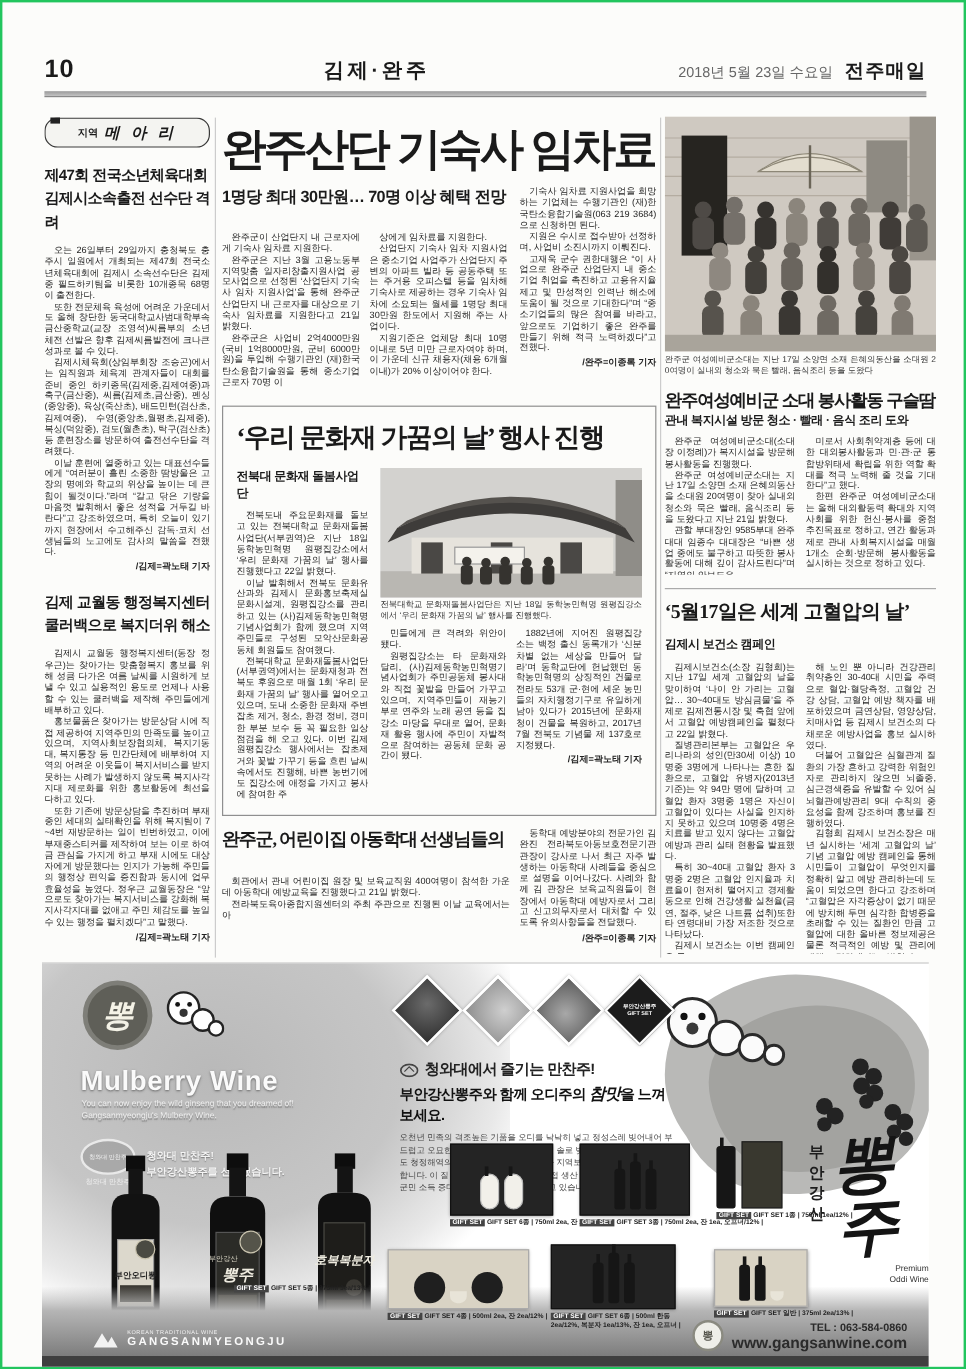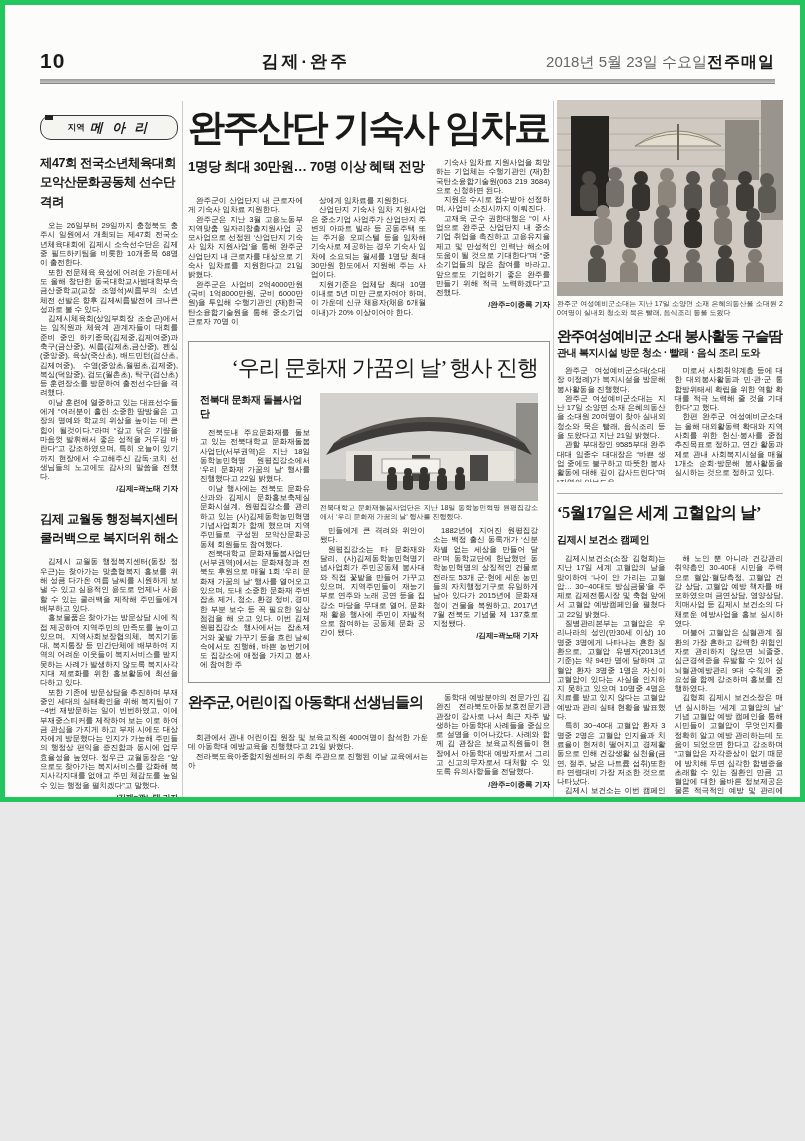--- a/index.html
+++ b/index.html
@@ -1,43 +1,43 @@
 <!DOCTYPE html>
 <html><head>
 <meta charset="utf-8">
 <style>
 *{margin:0;padding:0;box-sizing:border-box}
 html,body{background:#e8e8e8}
 body{font-family:"Liberation Sans","DejaVu Sans",sans-serif;color:#1a1a1a}
-.page{position:relative;width:805px;height:802px;background:#fcfcfa;margin:0 auto;overflow:hidden;border:5px solid #22c55e}
+.page{position:relative;width:805px;height:1141px;background:#fcfcfa;margin:0 auto;overflow:hidden;border:2px solid #22c55e}
 .abs{position:absolute}
 .jt{text-align:justify;word-break:break-all}
 .body-sm{font-size:7.6px;line-height:9.3px;color:#222}
 p.b{margin:0;text-indent:8px}
 .byline{display:block;text-align:right;margin-top:3px;font-weight:bold}
 .cols{display:flex}
 
 .pagenum{font-size:21px;font-weight:bold;letter-spacing:1px}
 .section-title{font-size:17px;font-weight:900;letter-spacing:3px;text-align:center}
-.dateline{font-size:15px;color:#666;}
+.dateline{font-size:12px;color:#666;margin-right:10px}
 .masthead{font-size:16px;font-weight:900;letter-spacing:1px}
 .head-rule{height:5px;background:linear-gradient(180deg,#9a9a9a,#c2c2c2);border-bottom:1px solid #888}
 
 .badge{position:relative;border:1.6px solid #3a3a3a;border-radius:11px;height:25px;display:flex;align-items:center;justify-content:center;gap:5px;margin-bottom:14px;background:#f4f4f1}
 .badge:before{content:"";position:absolute;left:4px;top:-4px;width:8px;height:8px;background:#222}
 .badge .small{font-size:8.5px;font-weight:bold}
 .badge .word{font-size:13px;font-weight:900;font-family:"Liberation Serif","DejaVu Serif",serif;letter-spacing:3px;font-style:italic}
 .ltitle{font-size:12.5px;font-weight:900;line-height:1.55;letter-spacing:-.5px;margin-bottom:9px}
 
 .main-head{font-size:37px;font-weight:900;letter-spacing:-2.5px;white-space:nowrap}
 .main-sub{font-size:13.5px;font-weight:900;letter-spacing:-.5px;margin-bottom:20px}
 .col-n{text-align:justify;word-break:break-all}
 
 .cbox{border:1px solid #8f8f8f;background:#fcfcfa;padding:9px 11px}
-.cbox h2{font-family:"Liberation Serif","DejaVu Serif",serif;font-size:22px;font-weight:400;text-align:right;letter-spacing:-1px;margin:2px 0 10px}
+.cbox h2{font-family:"Liberation Serif","DejaVu Serif",serif;font-size:22px;font-weight:700;text-align:left;letter-spacing:-1px;margin:2px 0 10px}
 .kicker{font-size:10px;font-weight:900;letter-spacing:-.3px;margin-bottom:7px}
 .caption{font-size:7px;line-height:8.6px;color:#333;margin-top:3px}
 
 .rhead{font-size:14.5px;font-weight:900;letter-spacing:-1px;white-space:nowrap}
 .rhead-serif{font-family:"Liberation Serif","DejaVu Serif",serif;font-size:16.5px;font-weight:900;letter-spacing:-.5px;white-space:nowrap}
 .child-head{font-family:"Liberation Serif","DejaVu Serif",serif;font-size:15px;font-weight:900;letter-spacing:-1px;white-space:nowrap}
 
 .ad{background:#fff;border-top:1px solid #c9c9c9;overflow:hidden}
 .ad-blob{background:radial-gradient(ellipse at 42% 40%,#b9b9b9 0%,#c6c6c6 45%,rgba(214,214,214,.55) 68%,rgba(255,255,255,0) 78%)}
 .ad-title{font-size:23px;font-weight:900;color:#fafafa;text-shadow:0 1px 2px rgba(80,80,80,.8);letter-spacing:.5px}
@@ -86,28 +86,28 @@
     <div style="display:flex;align-items:baseline">
       <span class="dateline">2018년 5월 23일 수요일</span>
       <span class="masthead">전주매일</span>
     </div>
   </div>
   <div class="abs head-rule" style="left:35px;top:74px;width:735px"></div>
 
   <div class="abs vrule" style="left:177px;top:96px;height:700px"></div>
   <div class="abs vrule" style="left:548px;top:96px;height:700px"></div>
 
-  <div class="abs" style="left:35px;top:110px;width:138px;height:697px;overflow:hidden">
+  <div class="abs" style="left:35px;top:96px;width:138px;height:697px;overflow:hidden">
     <div class="badge">
       <span class="small">지역</span>
       <span class="word">메 아 리</span>
     </div>
     <div class="ltitle">
       <div>제47회 전국소년체육대회</div>
-      <div>모악산문화공동체 선수단 격려</div>
+      <div>김제시소속출전 선수단 격려</div>
     </div>
     <div class="body-sm jt">
       <p class="b">오는 26일부터 29일까지 충청북도 충주시 일원에서 개최되는 제47회 전국소년체육대회에 김제시 소속선수단은 김제중 필드하키팀을 비롯한 10개종목 68명이 출전한다.</p>
       <p class="b">또한 전문체육 육성에 어려운 가운데서도 올해 창단한 동국대학교사범대학부속금산중학교(교장 조영석)씨름부의 소년체전 선발은 향후 김제씨름발전에 크나큰 성과로 볼 수 있다.</p>
       <p class="b">김제시체육회(상임부회장 조승곤)에서는 임직원과 체육계 관계자들이 대회를 준비 중인 하키종목(김제중,김제여중)과 축구(금산중), 씨름(김제초,금산중), 펜싱(중앙중), 육상(죽산초), 배드민턴(검산초,김제여중), 수영(중앙초,월평초,김제중), 복싱(덕암중), 검도(월촌초), 탁구(검산초)등 훈련장소를 방문하여 출전선수단을 격려했다.</p>
       <p class="b">이날 훈련에 열중하고 있는 대표선수들에게 “여러분이 흘린 소중한 땀방울은 고장의 명예와 학교의 위상을 높이는 데 큰 힘이 될것이다.”라며 “갈고 닦은 기량을 마음껏 발휘해서 좋은 성적을 거두길 바란다”고 강조하였으며, 특히 오늘이 있기까지 현장에서 수고해주신 감독·코치 선생님들의 노고에도 감사의 말씀을 전했다.</p>
       <span class="byline">/김제=곽노태 기자</span>
     </div>
     <div style="height:16px"></div>
     <div class="ltitle">
@@ -147,21 +147,21 @@
     </div>
   </div>
 
   <div class="abs cbox" style="left:183px;top:336px;width:362px;height:342px">
     <h2>‘우리 문화재 가꿈의 날’ 행사 진행</h2>
     <div style="display:flex">
       <div style="width:112px">
         <div class="kicker">전북대 문화재 돌봄사업단</div>
         <div class="body-sm jt" style="height:258px;overflow:hidden">
           <p class="b">전북도내 주요문화재를 돌보고 있는 전북대학교 문화재돌봄사업단(서부권역)은 지난 18일 동학농민혁명 원평집강소에서 ‘우리 문화재 가꿈의 날’ 행사를 진행했다고 22일 밝혔다.</p>
-          <p class="b">이날 행사에는 전북도 문화유산과와 김제시 문화홍보축제실 문화시설계, 원평집강소를 관리하고 있는 (사)김제동학농민혁명기념사업회가 함께 했으며 지역주민들로 구성된 모악산문화공동체 회원들도 참여했다.</p>
+          <p class="b">이날 발휘해서 전북도 문화유산과와 김제시 문화홍보축제실 문화시설계, 원평집강소를 관리하고 있는 (사)김제동학농민혁명기념사업회가 함께 했으며 지역주민들로 구성된 모악산문화공동체 회원들도 참여했다.</p>
           <p class="b">전북대학교 문화재돌봄사업단(서부권역)에서는 문화재청과 전북도 후원으로 매월 1회 ‘우리 문화재 가꿈의 날’ 행사를 열어오고 있으며, 도내 소중한 문화재 주변 잡초 제거, 청소, 환경 정비, 경미한 부분 보수 등 꼭 필요한 일상점검을 해 오고 있다. 이번 김제 원평집강소 행사에서는 잡초제거와 꽃밭 가꾸기 등을 흐린 날씨 속에서도 진행해, 바쁜 농번기에도 집강소에 애정을 가지고 봉사에 참여한 주</p>
         </div>
       </div>
       <div style="width:218px;margin-left:10px">
         <div>
           <svg width="218" height="108" viewBox="0 0 218 108" style="display:block;background:#d8d8d6">
             <rect x="0" y="0" width="218" height="108" fill="#d3d2cf"></rect>
             <rect x="0" y="86" width="218" height="22" fill="#b9b7b2"></rect>
             <rect x="196" y="10" width="22" height="80" fill="#8f8d88"></rect>
             <path d="M6 62 Q109 14 212 62 L204 50 Q109 4 14 50 Z" fill="#3e3c3a"></path>

